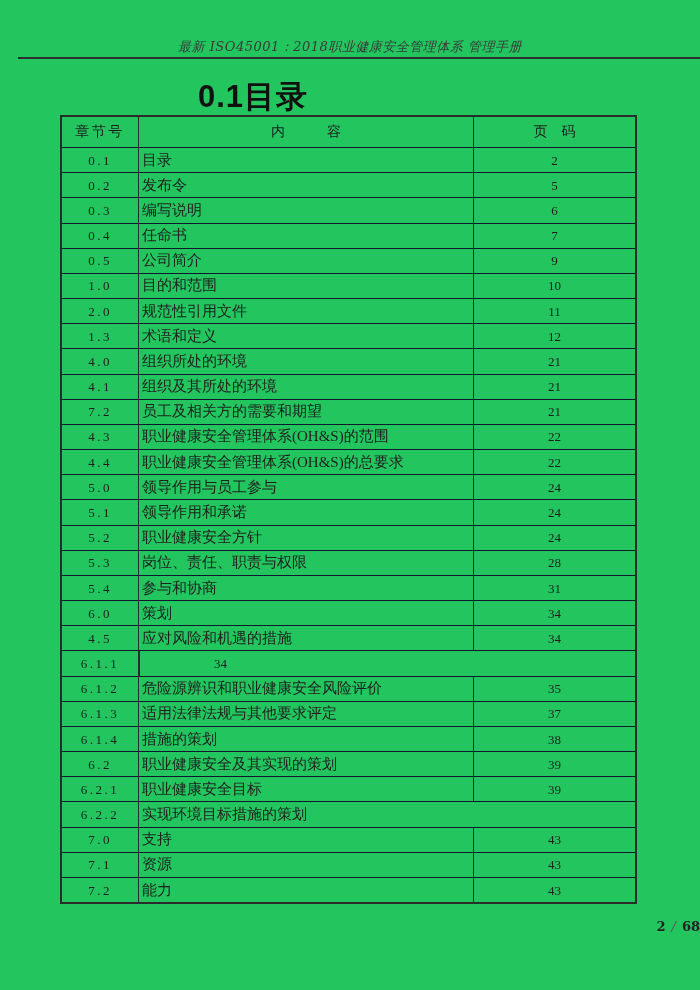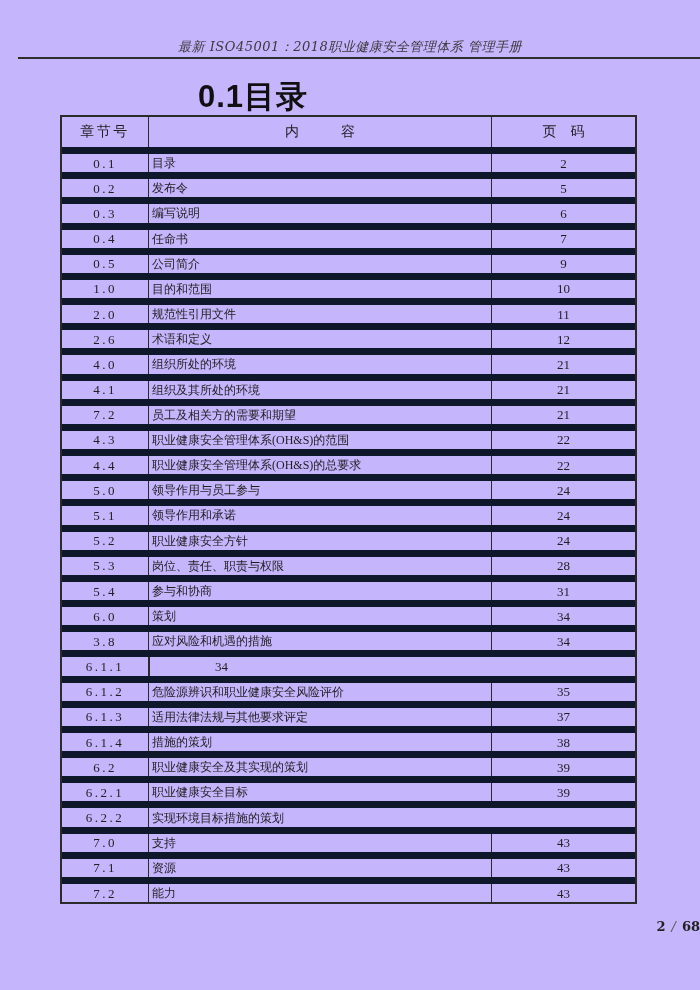--- a/index.html
+++ b/index.html
@@ -1,20 +1,20 @@
 <!DOCTYPE html>
 <html><head>
 <meta charset="utf-8">
 <style>
   html, body { margin: 0; padding: 0; background: #ffffff; }
   .page {
     position: relative;
     width: 700px;
     height: 990px;
-    background: #c4b5fd;
+    background: #22c55e;
     font-family: "Liberation Serif", serif;
     color: #1f1f1f;
     overflow: hidden;
   }
   .doc-header {
     position: absolute;
     top: 38px;
     left: 0;
     width: 100%;
     text-align: center;
@@ -50,48 +50,48 @@
     width: 577px;
     height: 789px;
     border: 2px solid #2b2b2b;
     box-sizing: border-box;
     display: flex;
     flex-direction: column;
   }
   .t-row {
     display: flex;
     flex: 1;
-    border-top: 7px solid #0f172a;
+    border-top: 1px solid #0f172a;
     min-height: 0;
   }
   .t-row.head { flex: none; height: 30px; border-top: none; }
   .cell {
     display: flex;
     align-items: center;
     box-sizing: border-box;
     font-size: 13.5px;
     line-height: 1;
     white-space: nowrap;
     overflow: hidden;
   }
   .cell-no {
-    width: 87px;
+    width: 77px;
     justify-content: center;
     border-right: 1px solid #2b2b2b;
     letter-spacing: 2.5px;
     font-size: 13px;
   }
   .cell-content {
     flex: 1;
     justify-content: flex-start;
     padding-left: 3px;
-    font-size: 12px;
+    font-size: 15px;
   }
   .cell-page {
-    width: 144px;
+    width: 162px;
     justify-content: center;
     border-left: 1px solid #2b2b2b;
     font-size: 13px;
   }
   .t-row.head .cell { font-size: 14px; }
   .t-row.head .cell-content { justify-content: center; padding-left: 0; }
   .doc-footer {
     position: absolute;
     top: 919px;
     left: 0;
@@ -162,21 +162,21 @@
       <div class="cell cell-page">10</div>
     </div>
 
     <div class="t-row">
       <div class="cell cell-no">2.0</div>
       <div class="cell cell-content">规范性引用文件</div>
       <div class="cell cell-page">11</div>
     </div>
 
     <div class="t-row">
-      <div class="cell cell-no">2.6</div>
+      <div class="cell cell-no">1.3</div>
       <div class="cell cell-content">术语和定义</div>
       <div class="cell cell-page">12</div>
     </div>
 
     <div class="t-row">
       <div class="cell cell-no">4.0</div>
       <div class="cell cell-content">组织所处的环境</div>
       <div class="cell cell-page">21</div>
     </div>
 
@@ -234,21 +234,21 @@
       <div class="cell cell-page">31</div>
     </div>
 
     <div class="t-row">
       <div class="cell cell-no">6.0</div>
       <div class="cell cell-content">策划</div>
       <div class="cell cell-page">34</div>
     </div>
 
     <div class="t-row">
-      <div class="cell cell-no">3.8</div>
+      <div class="cell cell-no">4.5</div>
       <div class="cell cell-content">应对风险和机遇的措施</div>
       <div class="cell cell-page">34</div>
     </div>
 
     <div class="t-row">
       <div class="cell cell-no">6.1.1</div>
       <div class="cell cell-page">34</div>
     </div>
 
     <div class="t-row">

